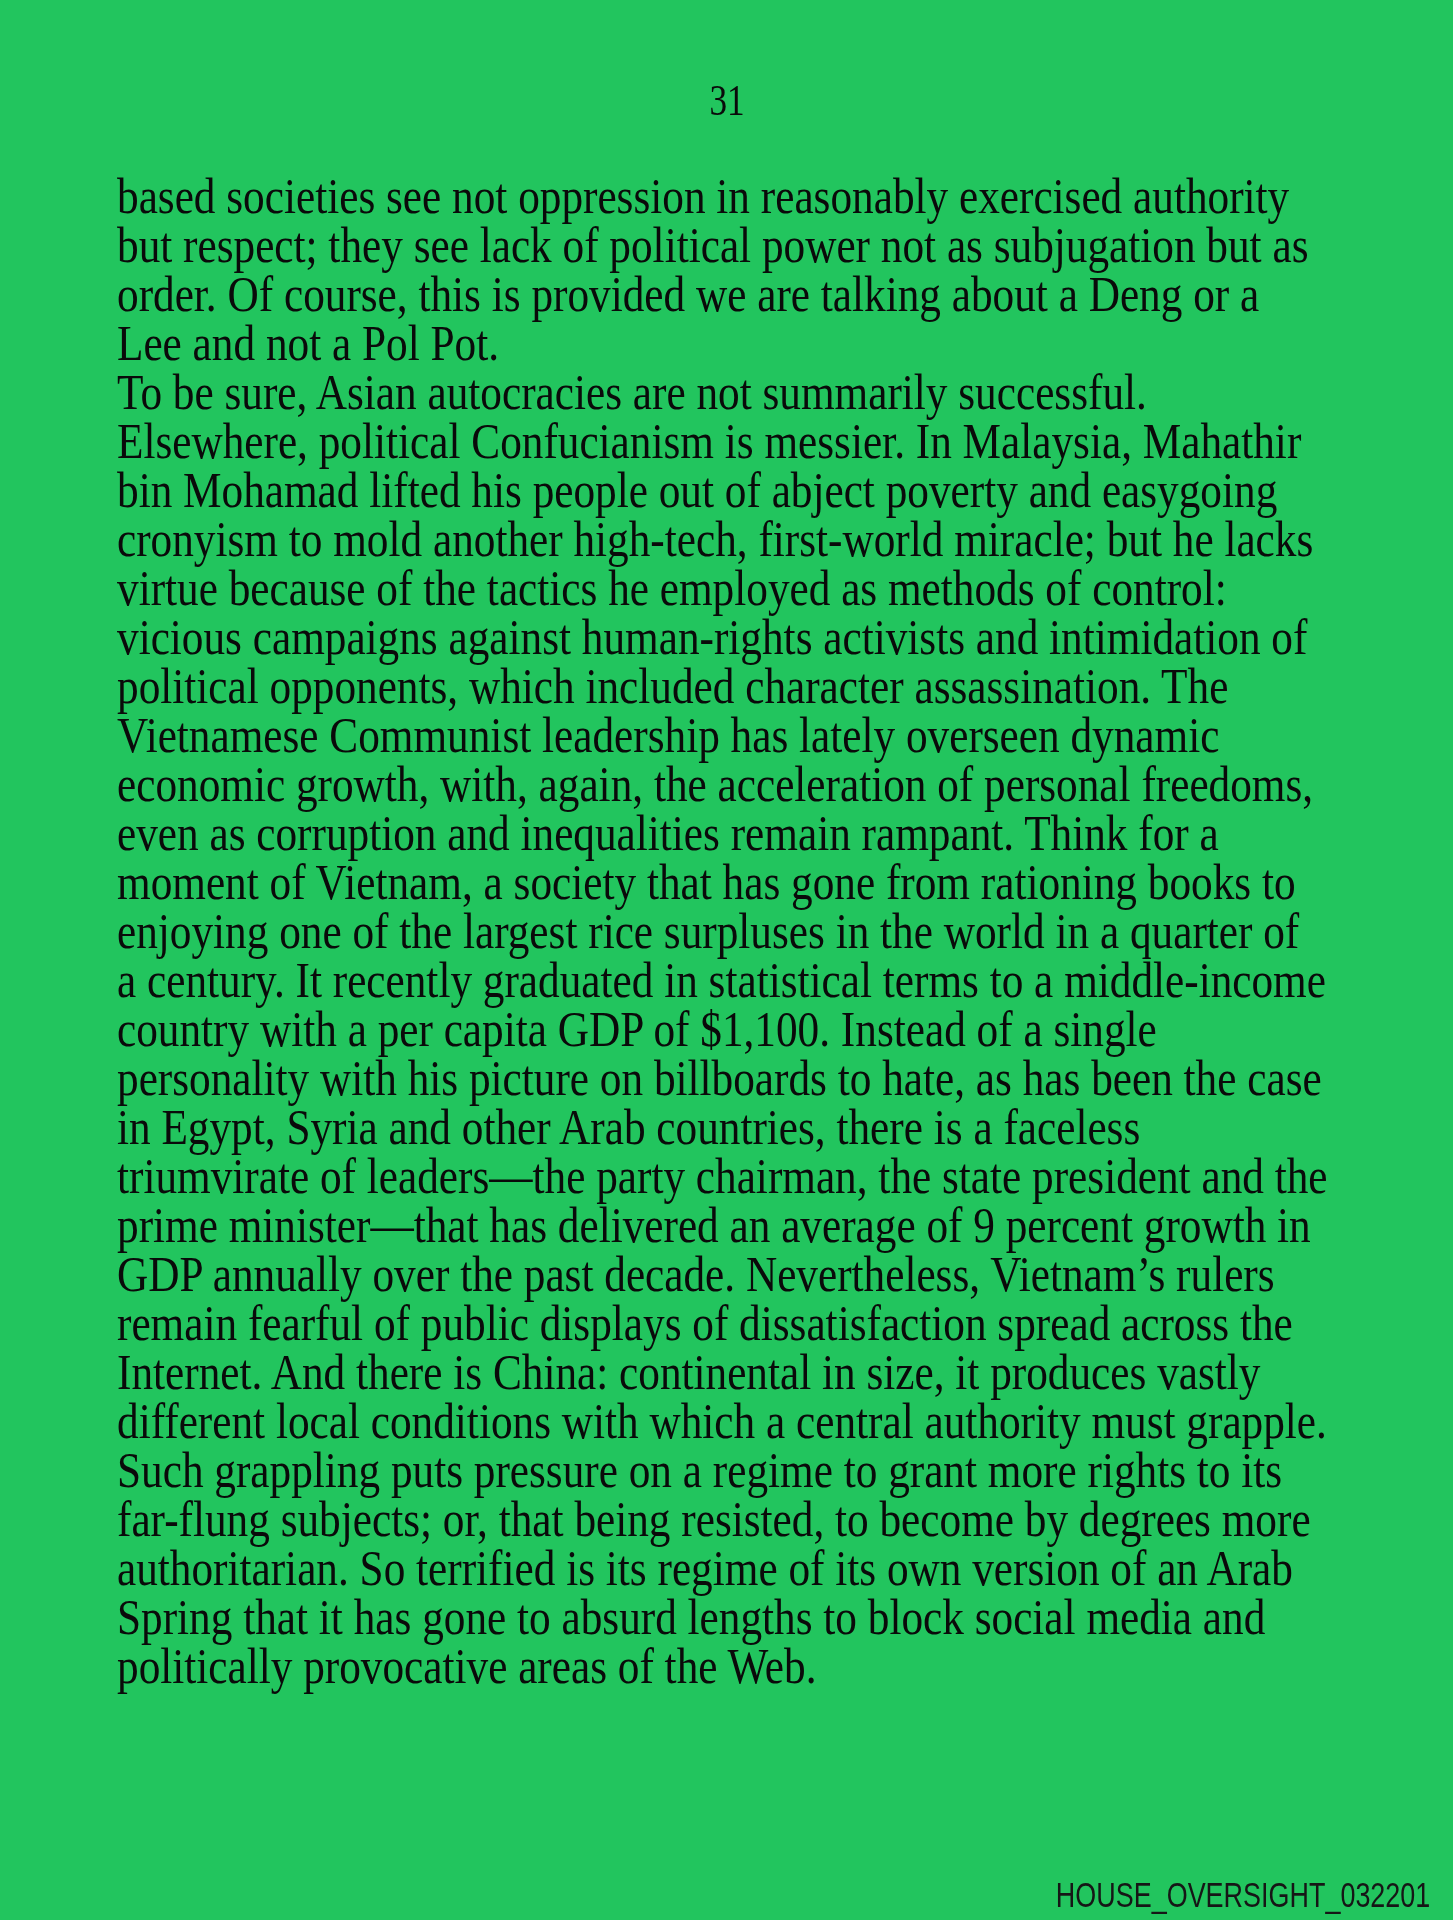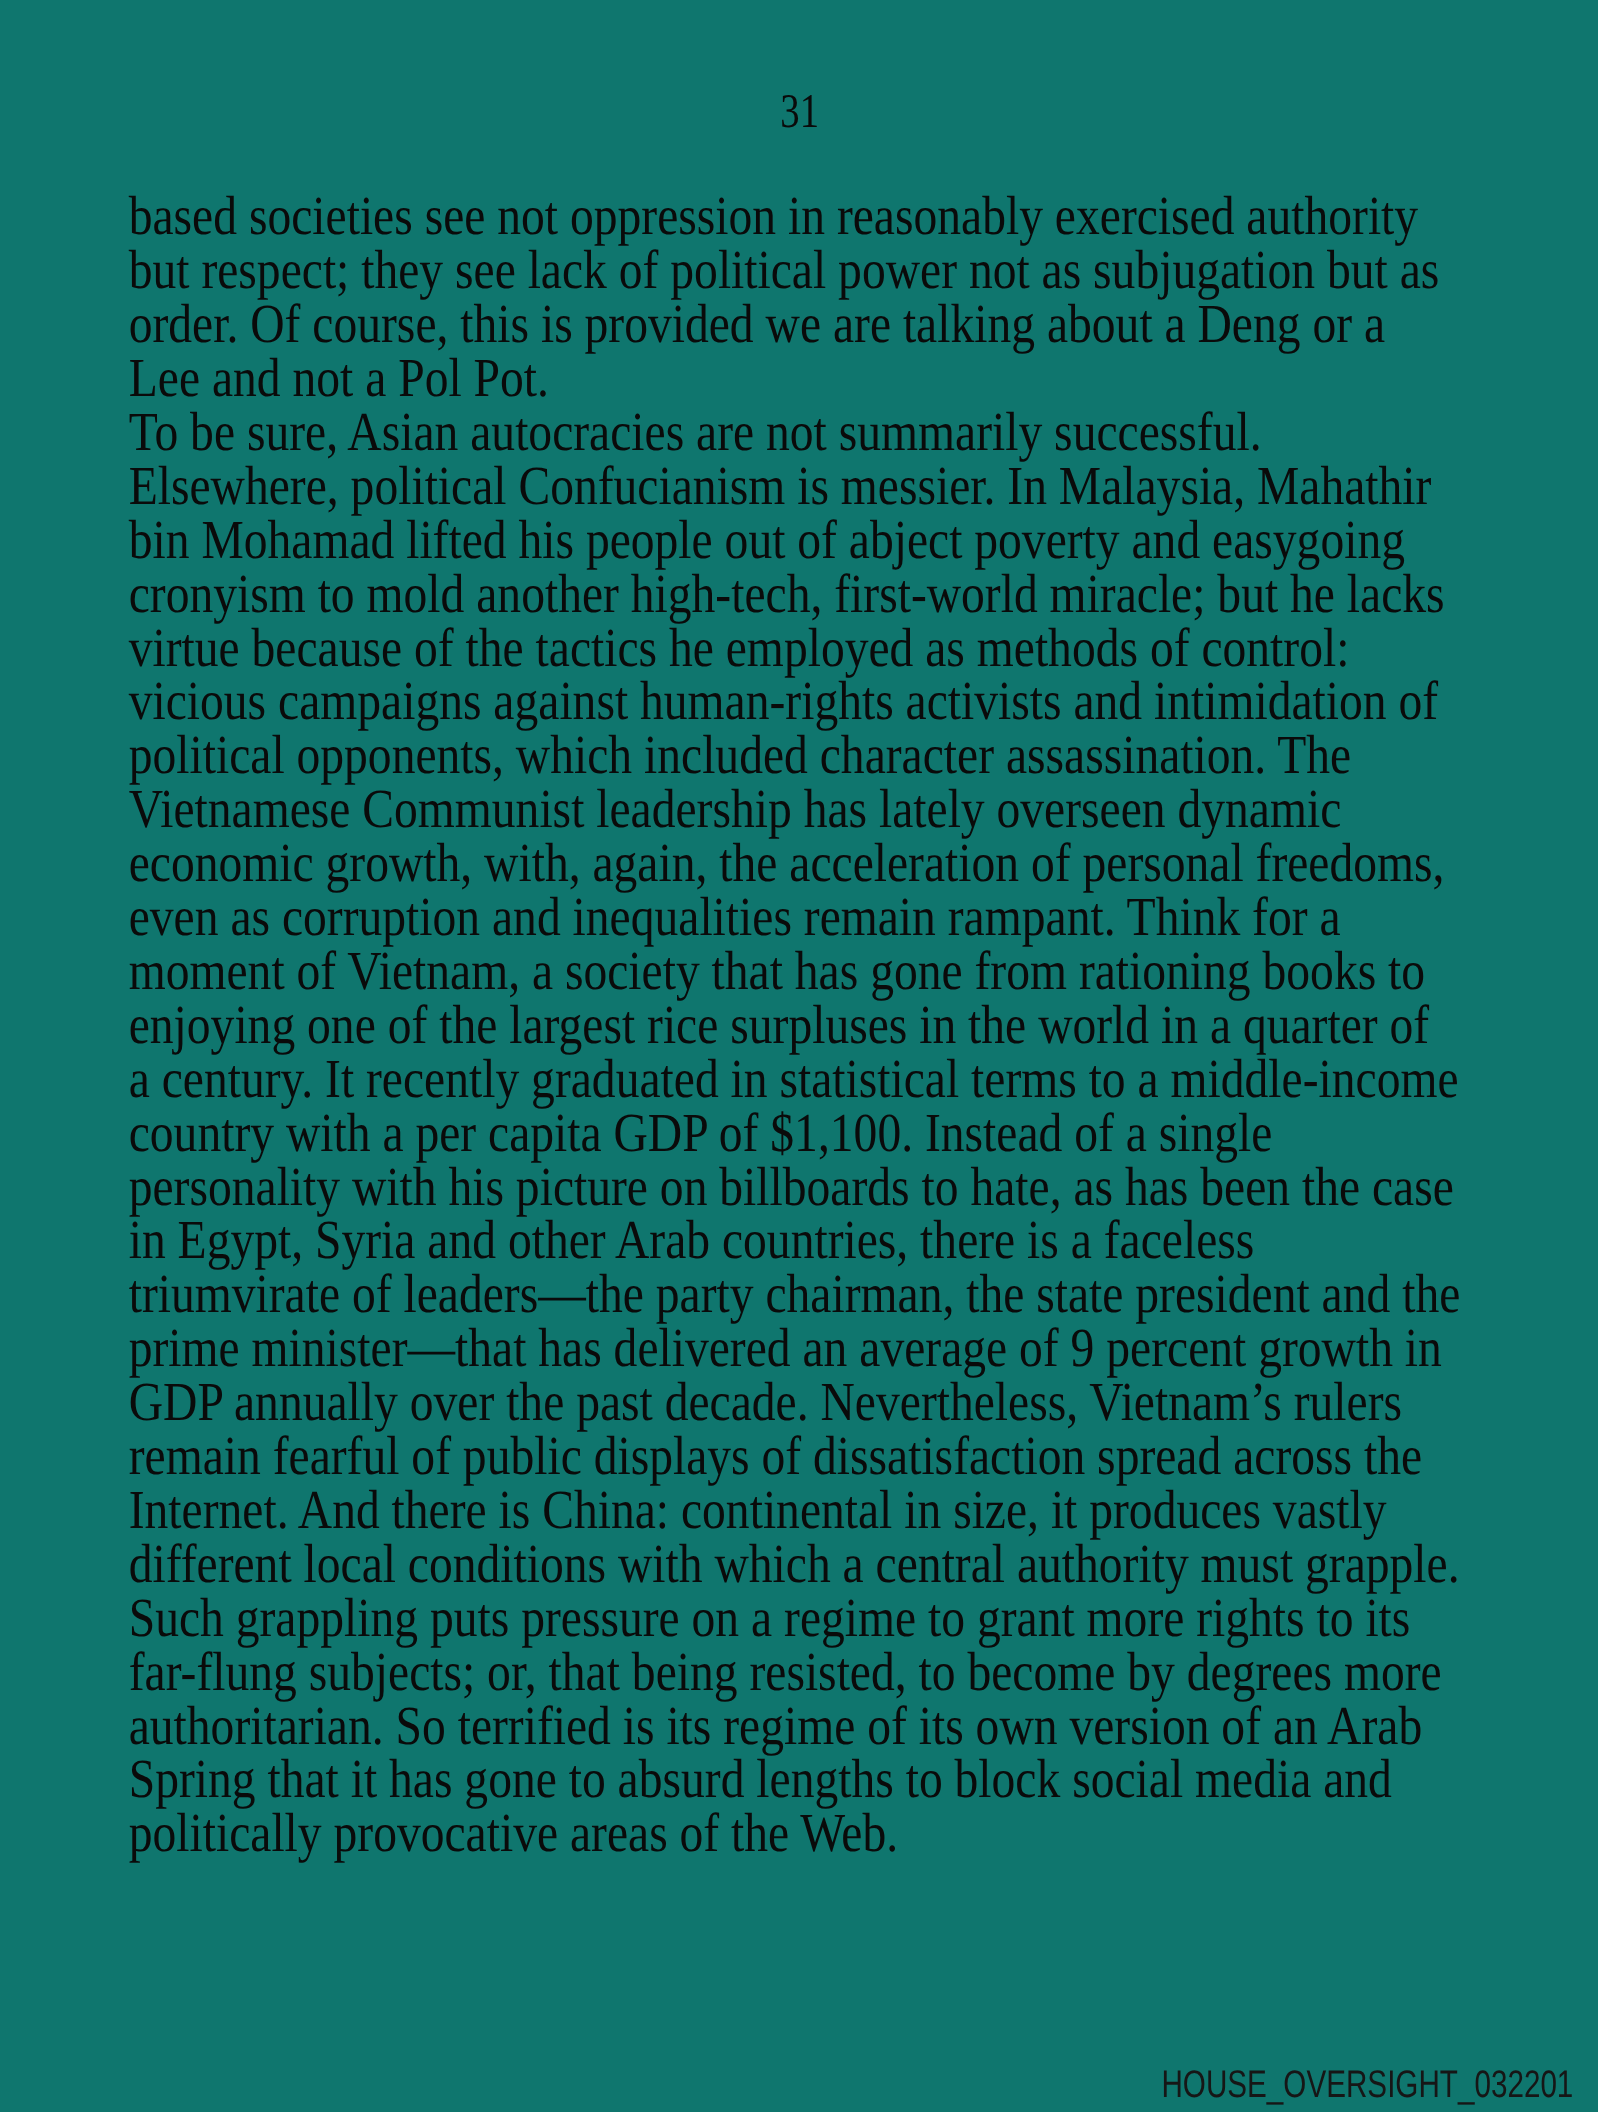--- a/index.html
+++ b/index.html
@@ -4,21 +4,21 @@
 <style>
   html, body {
     margin: 0;
     padding: 0;
     background: #ffffff;
   }
   .page {
     position: relative;
     width: 1453px;
     height: 1920px;
-    background: #0f766e;
+    background: #22c55e;
     overflow: hidden;
     font-family: "Liberation Serif", serif;
     color: #0a0a0a;
   }
   .page-number {
     position: absolute;
     top: 79px;
     left: 0;
     width: 100%;
     text-align: center;

